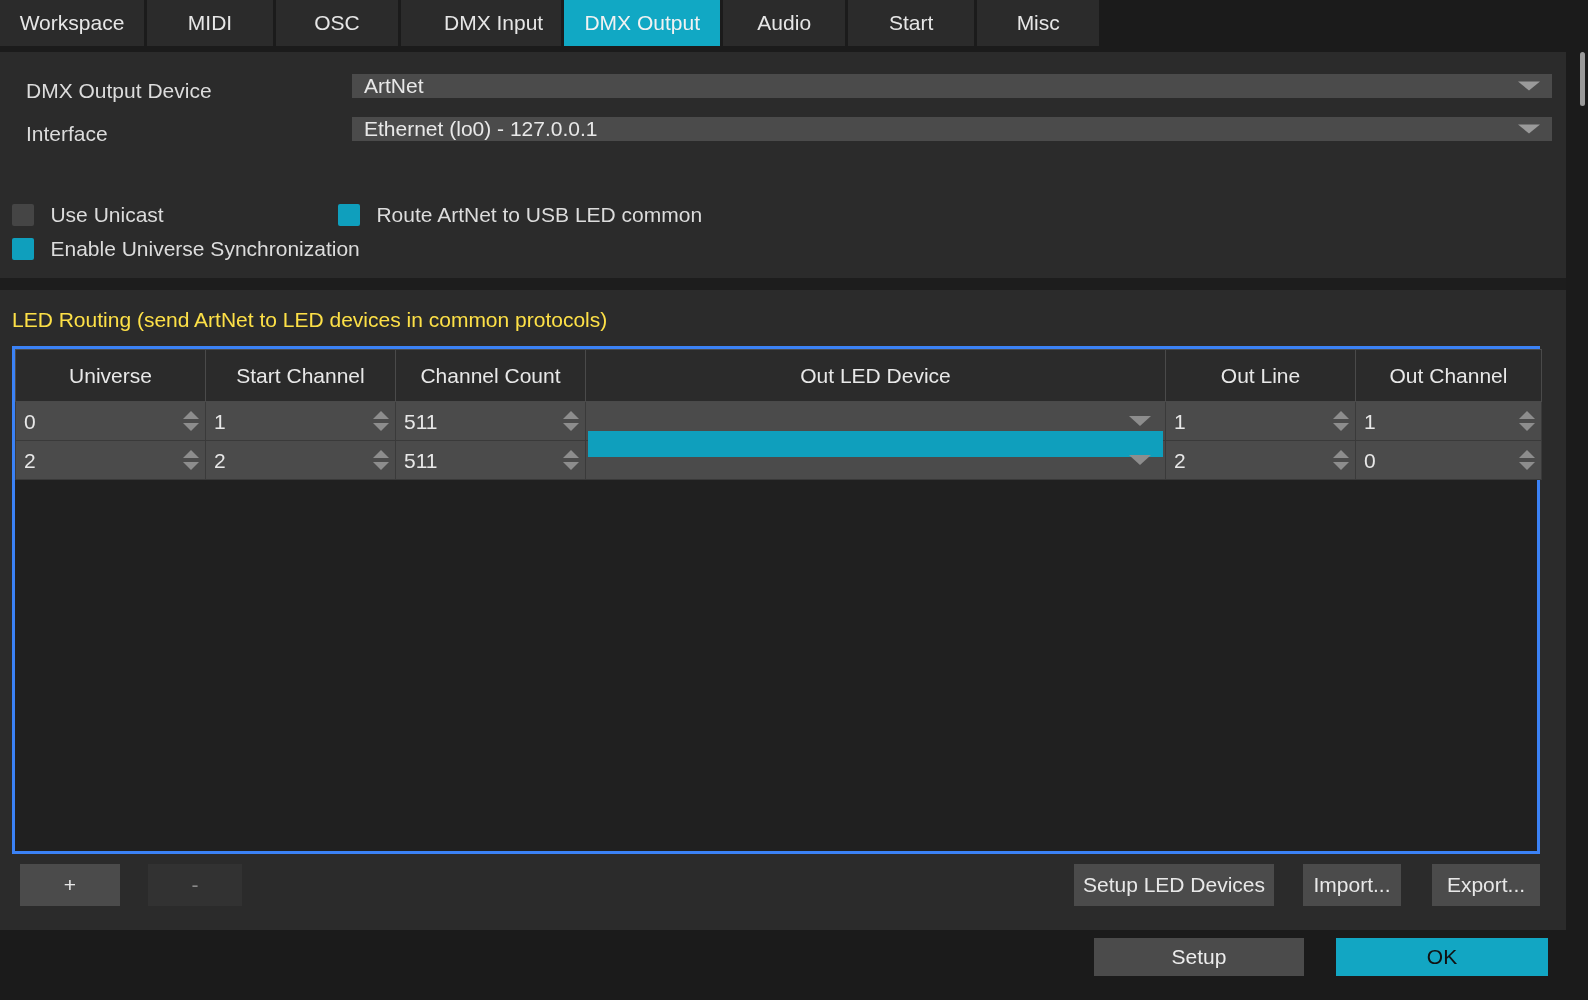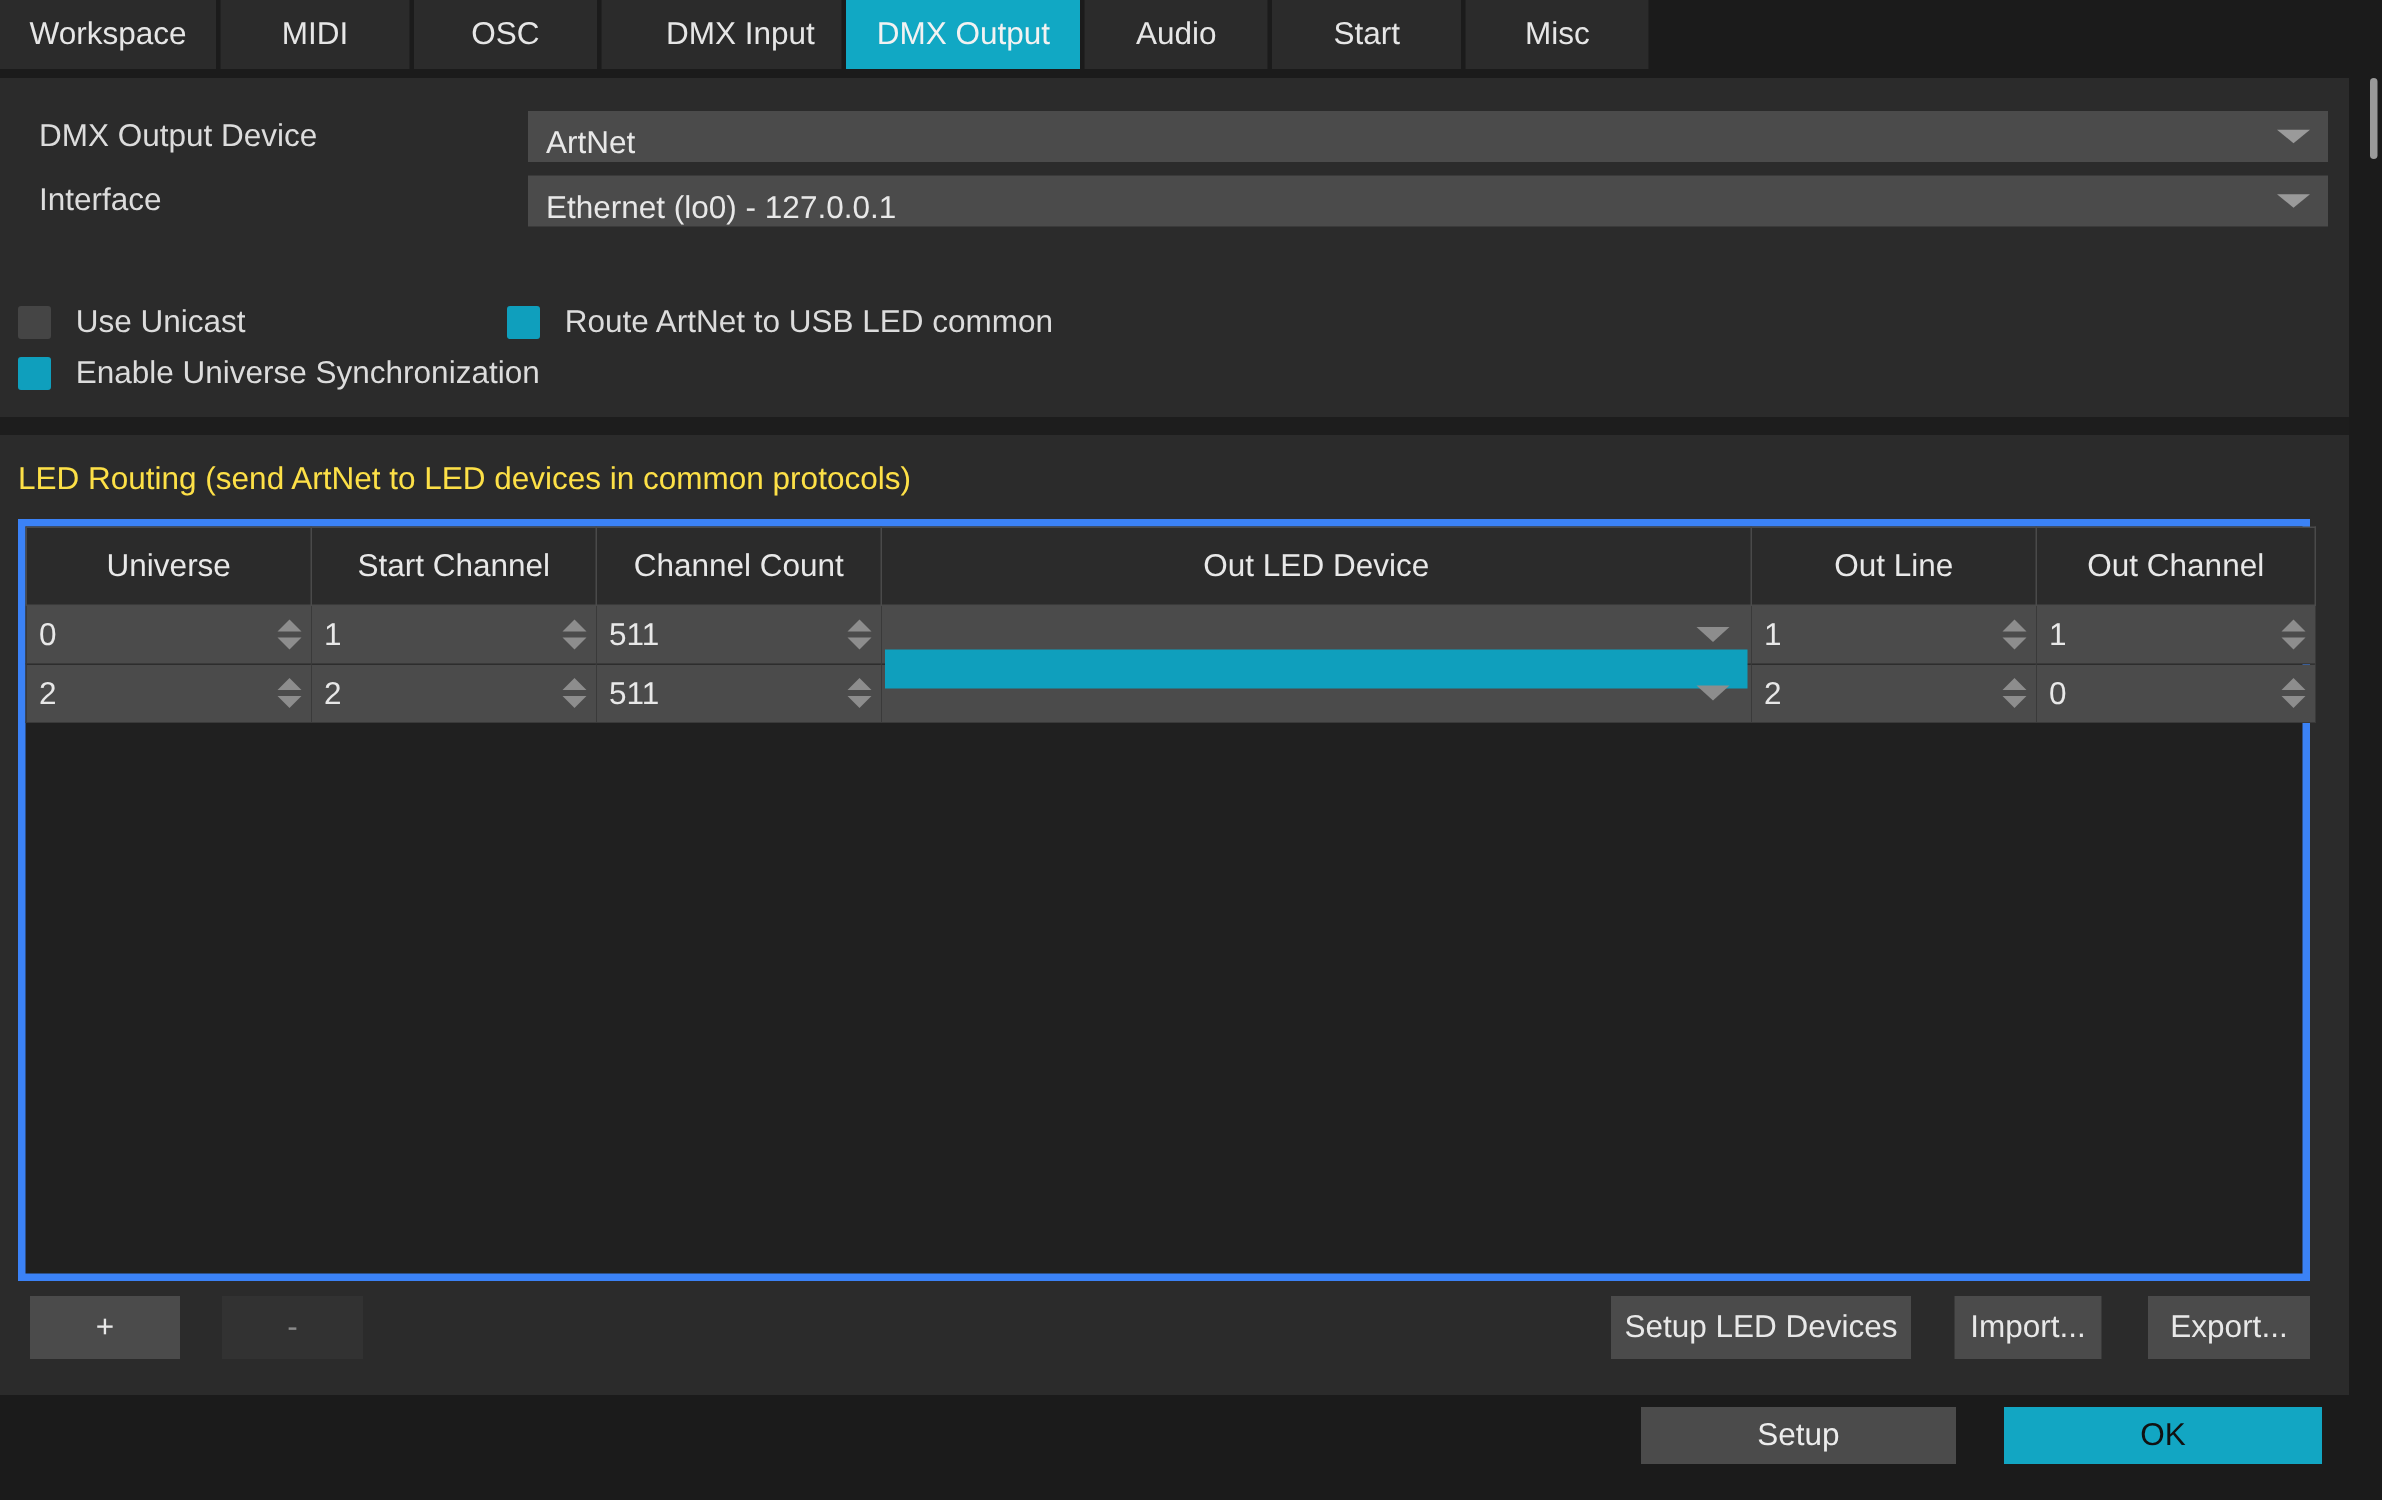--- a/index.html
+++ b/index.html
@@ -49,21 +49,21 @@
   .form { position: absolute; left: 0; top: 0; width: 100%; height: 216px; }
   .row { position: absolute; left: 14px; width: 100%; height: 34px; }
   .row.r0 { top: 22px; }
   .row.r1 { top: 65px; }
   .row.r2 { top: 107px; }
   .lbl {
     position: absolute; left: 12px; top: 50%; transform: translateY(-50%);
     color: #dcdcdc; font-size: 21px; white-space: nowrap;
   }
   .field {
-    position: absolute; left: 338px; top: 0; height: 34px;
+    position: absolute; left: 338px; top: 0; height: 24px;
     background: #4b4b4b;
     color: #e8e8e8; font-size: 21px;
     display: flex; align-items: flex-end;
     padding-left: 12px;
   }
   .field.wide { width: 1200px; }
   .field.fps  { width: 596px; }
   .caret {
     position: absolute; right: 12px; top: 50%; transform: translateY(-50%);
     width: 0; height: 0;
@@ -99,21 +99,21 @@
   }
 
   
   .divider { position: absolute; left: 0; top: 226px; width: 100%; height: 12px; background: #1d1d1d; }
   .section-title { position: absolute; left: 12px; top: 256px; color: #fde047; font-size: 21px; white-space: nowrap; }
 
   .table-wrap {
     position: absolute; left: 12px; top: 294px;
     width: 1528px; height: 508px;
     background: #202020;
-    border: 5px solid #3b82f6;
+    border: 3px solid #3b82f6;
   }
   table.routing { border-collapse: collapse; width: 100%; table-layout: fixed; }
   table.routing th {
     background: #2b2b2b; color: #e8e8e8; font-size: 21px; font-weight: normal;
     height: 52px; border: 1px solid #4a4a4a; text-align: center;
   }
   table.routing td {
     background: #4b4b4b; height: 39px; border: 1px solid #3a3a3a;
     padding: 0; position: relative; vertical-align: middle;
   }

